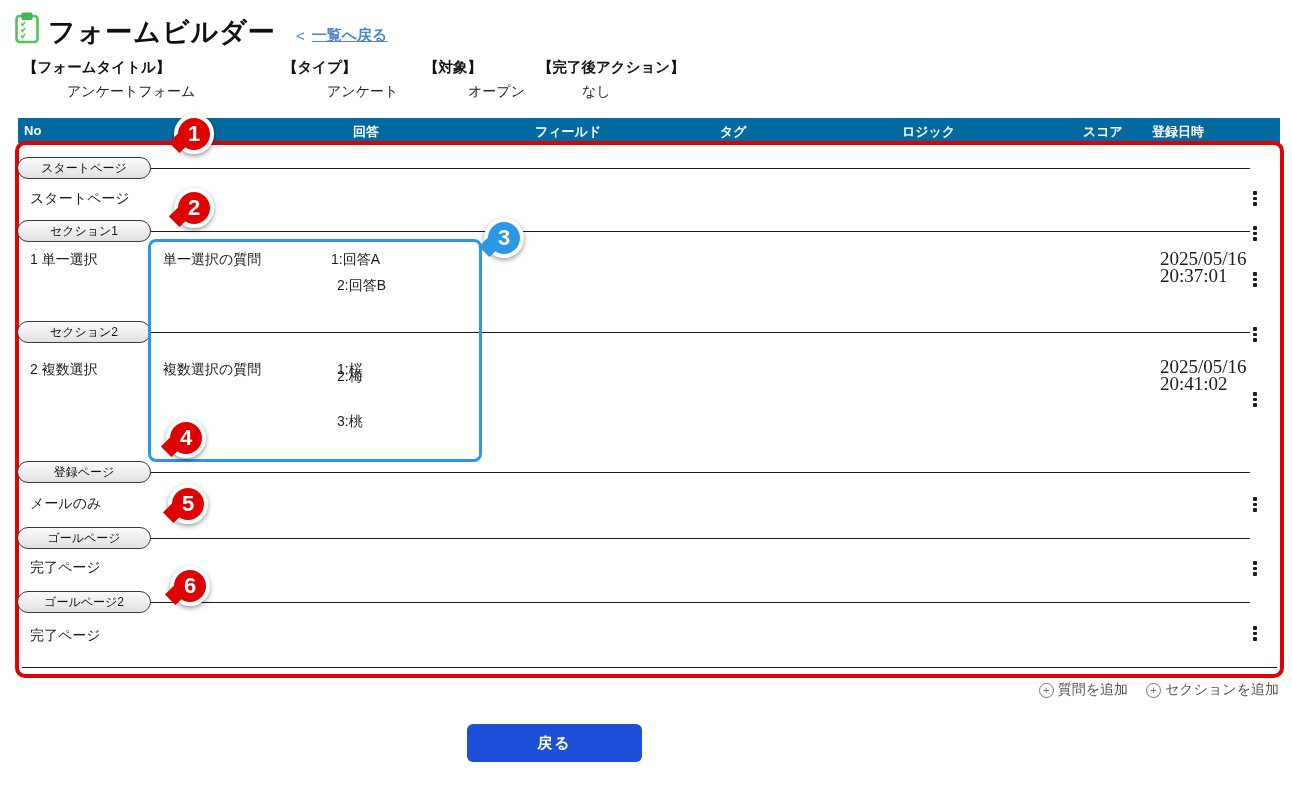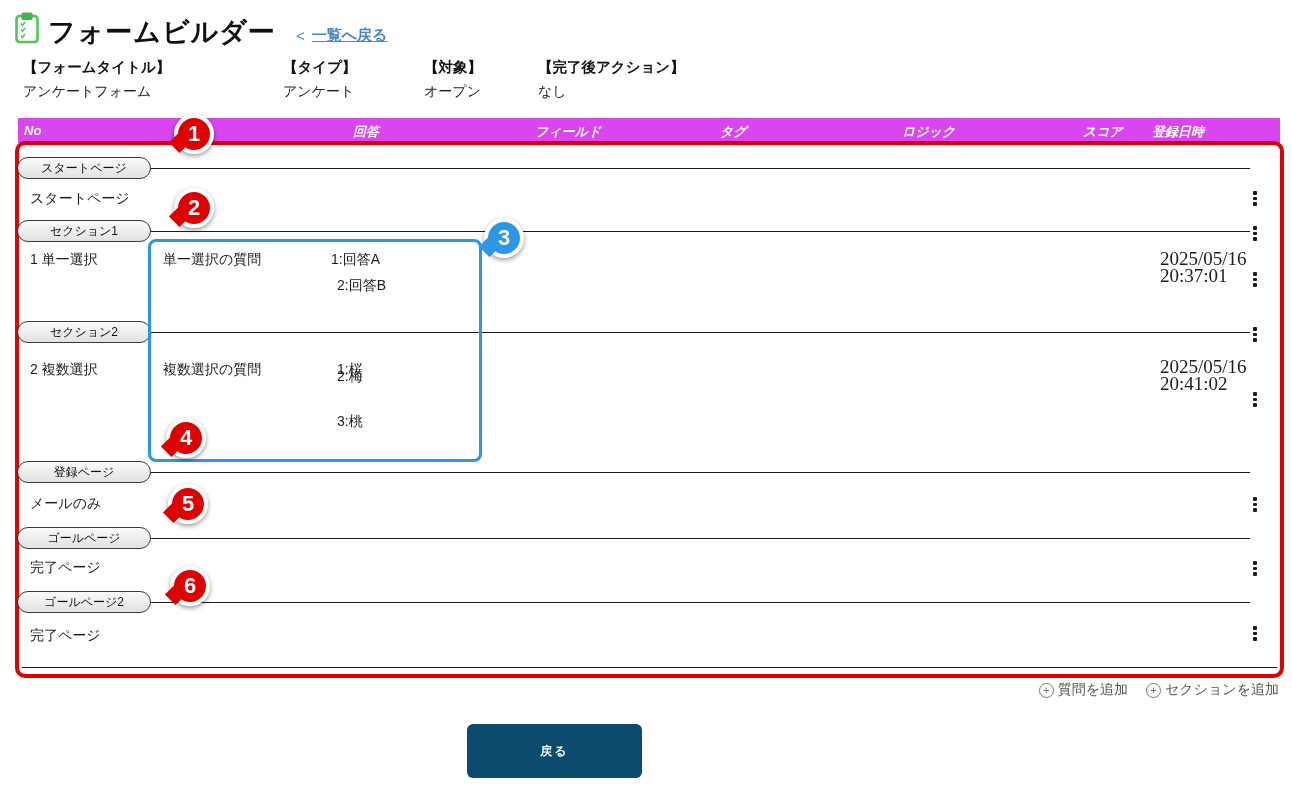--- a/index.html
+++ b/index.html
@@ -11,24 +11,24 @@
 
   
   .app-icon { position:absolute; left:10px; top:11px; }
   .app-title { position:absolute; left:48px; top:14px; font-size:27px; font-weight:bold; color:#0f0f0f; letter-spacing:1px; }
   .back { position:absolute; left:296px; top:26px; font-size:15px; color:#4a86c8; display:flex; gap:7px; align-items:center; cursor:pointer; }
   .back .lnk { text-decoration:underline; font-weight:bold; }
 
   
   .meta-item { position:absolute; top:58px; }
   .meta-label { font-weight:bold; font-size:14.5px; color:#111; }
-  .meta-value { margin-top:6px; font-size:14px; color:#222; }
-
-  
-  .thead { position:absolute; left:18px; top:118px; width:1262px; height:25px; background:#d946ef; z-index:1;font-style:italic; }
+  .meta-value { margin-top:6px; font-size:14px; color:#222;margin-left:44px; }
+
+  
+  .thead { position:absolute; left:18px; top:118px; width:1262px; height:25px; background:#0369a1; z-index:1; }
   .th { position:absolute; top:5px; color:#fff; font-size:13px; font-weight:bold; white-space:nowrap; }
 
   
   .red-frame { position:absolute; left:15px; top:141px; width:1269px; height:537px;
     border:4px solid #df0202; border-radius:10px; z-index:2; pointer-events:none; }
 
   
   .rule { position:absolute; left:150px; width:1100px; height:1px; background:#1b1b1b; z-index:3; }
   .rule.full { left:22px; width:1255px; }
   .pill { position:absolute; left:17px; width:134px; height:22px; border:1.5px solid #3a3a3a; border-radius:11px;
@@ -55,22 +55,22 @@
     transform:rotate(45deg); left:-6px; bottom:0px; z-index:-1; }
   .badge.red { background:#df0202; }
   .badge.blue { background:#2b97e5; }
 
   
   .add-strip { position:absolute; top:681px; right:13px; display:flex; gap:18px; align-items:center;
     color:#555; font-size:14px; z-index:3; }
   .add-item { display:flex; align-items:center; gap:4px; cursor:pointer; }
   .plus-circle { display:inline-flex; width:15px; height:15px; border:1.2px solid #777; border-radius:50%;
     align-items:center; justify-content:center; font-size:11px; line-height:1; color:#666; }
-  .btn { position:absolute; top:724px; width:175px; height:54px; background:#0c4a6e; color:#fff; border:none;
-    border-radius:6px; font-size:12px; font-weight:bold; display:flex; align-items:center; justify-content:center;
+  .btn { position:absolute; top:724px; width:175px; height:38px; background:#1d4ed8; color:#fff; border:none;
+    border-radius:6px; font-size:15px; font-weight:bold; display:flex; align-items:center; justify-content:center;
     cursor:pointer; letter-spacing:2px; z-index:3; font-family:inherit; }
 </style>
 </head>
 <body>
 
 <div class="stage">
 
   <span class="app-icon">
     <svg width="34" height="34" viewBox="0 0 34 34">
       <rect x="6.5" y="5" width="21" height="26" rx="3" fill="#fff" stroke="#57c35c" stroke-width="2.6"></rect>

